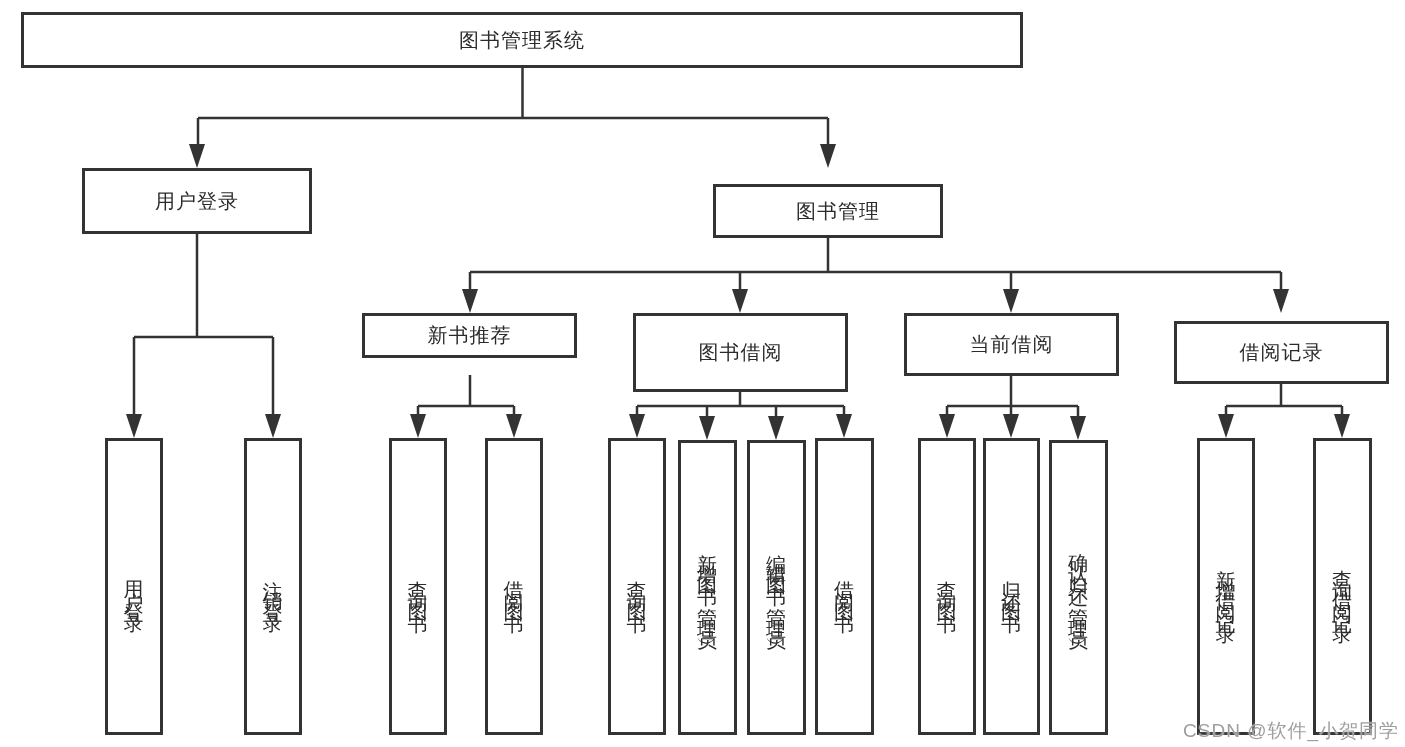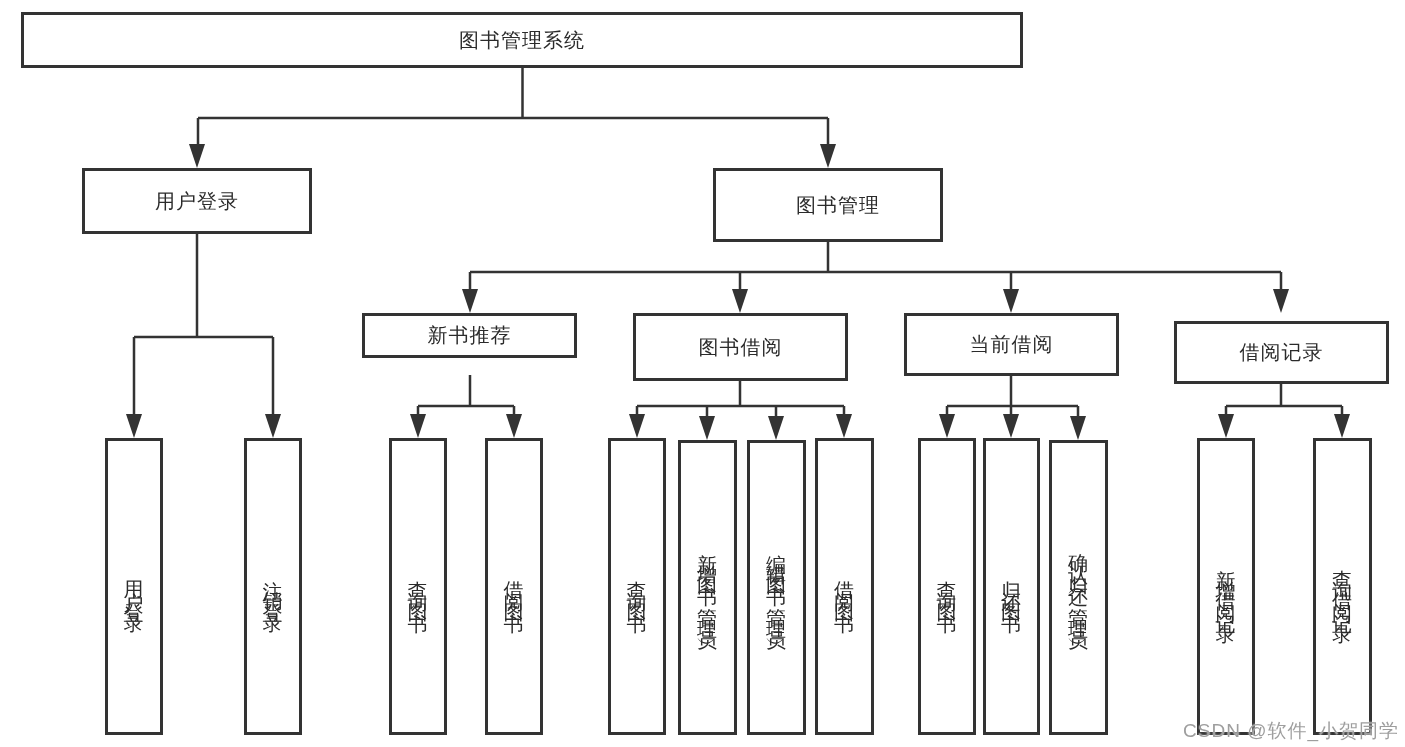--- a/index.html
+++ b/index.html
@@ -84,24 +84,24 @@
       <polygon points="1003,414 1019,414 1011,438"></polygon>
       <polygon points="1070,416 1086,416 1078,440"></polygon>
       <polygon points="1218,414 1234,414 1226,438"></polygon>
       <polygon points="1334,414 1350,414 1342,438"></polygon>
     </g>
   </svg>
 
   <div class="node" style="left:21px;top:12px;width:1002px;height:56px;">图书管理系统</div>
 
   <div class="node" style="left:82px;top:168px;width:230px;height:66px;">用户登录</div>
-  <div class="node" style="left:713px;top:168px;width:230px;height:74px;padding-left:20px;">图书管理</div>
+  <div class="node" style="left:713px;top:184px;width:230px;height:54px;padding-left:20px;">图书管理</div>
 
   <div class="node" style="left:362px;top:313px;width:215px;height:45px;">新书推荐</div>
-  <div class="node" style="left:633px;top:313px;width:215px;height:68px;">图书借阅</div>
+  <div class="node" style="left:633px;top:313px;width:215px;height:79px;">图书借阅</div>
   <div class="node" style="left:904px;top:313px;width:215px;height:63px;">当前借阅</div>
   <div class="node" style="left:1174px;top:321px;width:215px;height:63px;">借阅记录</div>
 
   <div class="node leaf" style="left:105px;top:438px;width:58px;height:297px;">用户登录</div>
   <div class="node leaf" style="left:244px;top:438px;width:58px;height:297px;">注销登录</div>
 
   <div class="node leaf" style="left:389px;top:438px;width:58px;height:297px;">查询图书</div>
   <div class="node leaf" style="left:485px;top:438px;width:58px;height:297px;">借阅图书</div>
 
   <div class="node leaf" style="left:608px;top:438px;width:58px;height:297px;">查询图书</div>

